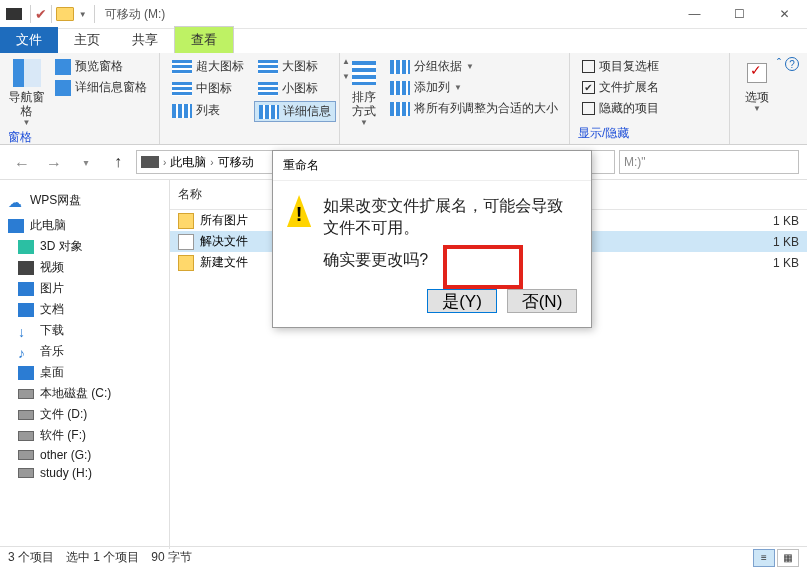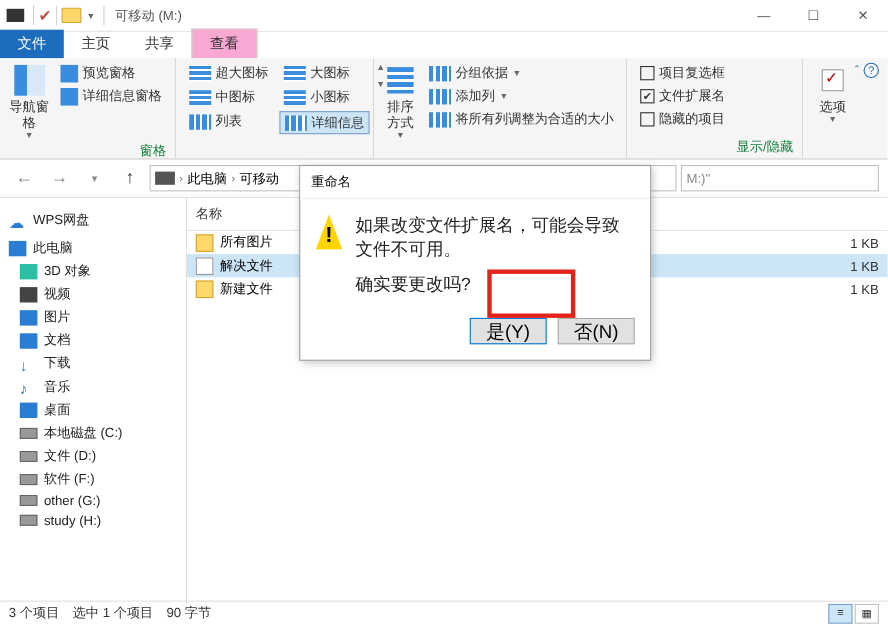--- a/index.html
+++ b/index.html
@@ -14,25 +14,25 @@
 .titlebar .folder-mini { width:18px; height:14px; background:#ffd86b; border:1px solid #d6a531; border-radius:1px; margin-right:2px; }
 .titlebar .chev { color:#666; font-size:8px; margin:0 3px; }
 .titlebar .title { color:#555; margin-left:6px; }
 .titlebar .wincontrols { margin-left:auto; display:flex; }
 .titlebar .wbtn { width:45px; height:28px; display:flex; align-items:center; justify-content:center; color:#555; }
 
 
 .tabs { height: 24px; display:flex; align-items:flex-end; }
 .tabs .tab { padding: 4px 16px; color:#333; font-size:13px; }
 .tabs .tab.file { background:#1e6cbd; color:#fff; }
-.tabs .tab.active { background:#f9a8d4; border:1px solid #d0d0d0; border-bottom:none; }
+.tabs .tab.active { background:#bef264; border:1px solid #d0d0d0; border-bottom:none; }
 .ribbon { height: 92px; background:#f5f5f5; border-bottom:1px solid #d0d0d0; display:flex; position:relative; }
 .ribbon .group { border-right:1px solid #d8d8d8; padding:4px 8px 2px 8px; display:flex; flex-direction:column; }
 .ribbon .gbody { flex:1; display:flex; align-items:flex-start; gap:6px; }
-.ribbon .glabel { text-align:right; color:#15803d; font-size:12px; padding-top:2px; }
+.ribbon .glabel { text-align:left; color:#1d4ed8; font-size:12px; padding-top:2px; }
 .ribbon .bigbtn { display:flex; flex-direction:column; align-items:center; width:50px; }
 .ribbon .bigicon { width:32px; height:32px; display:flex; align-items:center; justify-content:center; }
 .ribbon .btxt { font-size:12px; color:#333; text-align:center; line-height:14px; margin-top:1px; }
 .ribbon .col { display:flex; flex-direction:column; gap:2px; }
 .ribbon .item { display:flex; align-items:center; gap:4px; font-size:12px; color:#333; padding:1px 4px; white-space:nowrap; }
 .ribbon .item.selected { border:1px solid #7da2ce; background:#cde6f7; }
 .ribbon .checkbox { width:13px; height:13px; border:1px solid #333; display:inline-flex; align-items:center; justify-content:center; font-size:10px; }
 .ribbon .help { position:absolute; right:8px; top:4px; display:flex; gap:4px; color:#1e6cbd; }
 .ic { width:16px; height:16px; display:inline-block; }
 .ic.pane { background:#3a8dde; }

